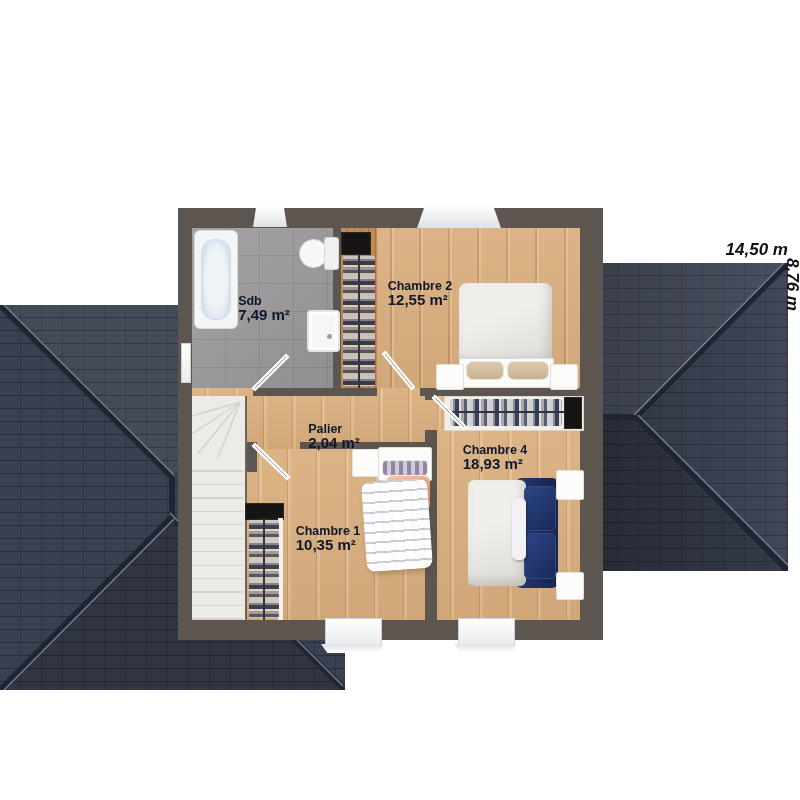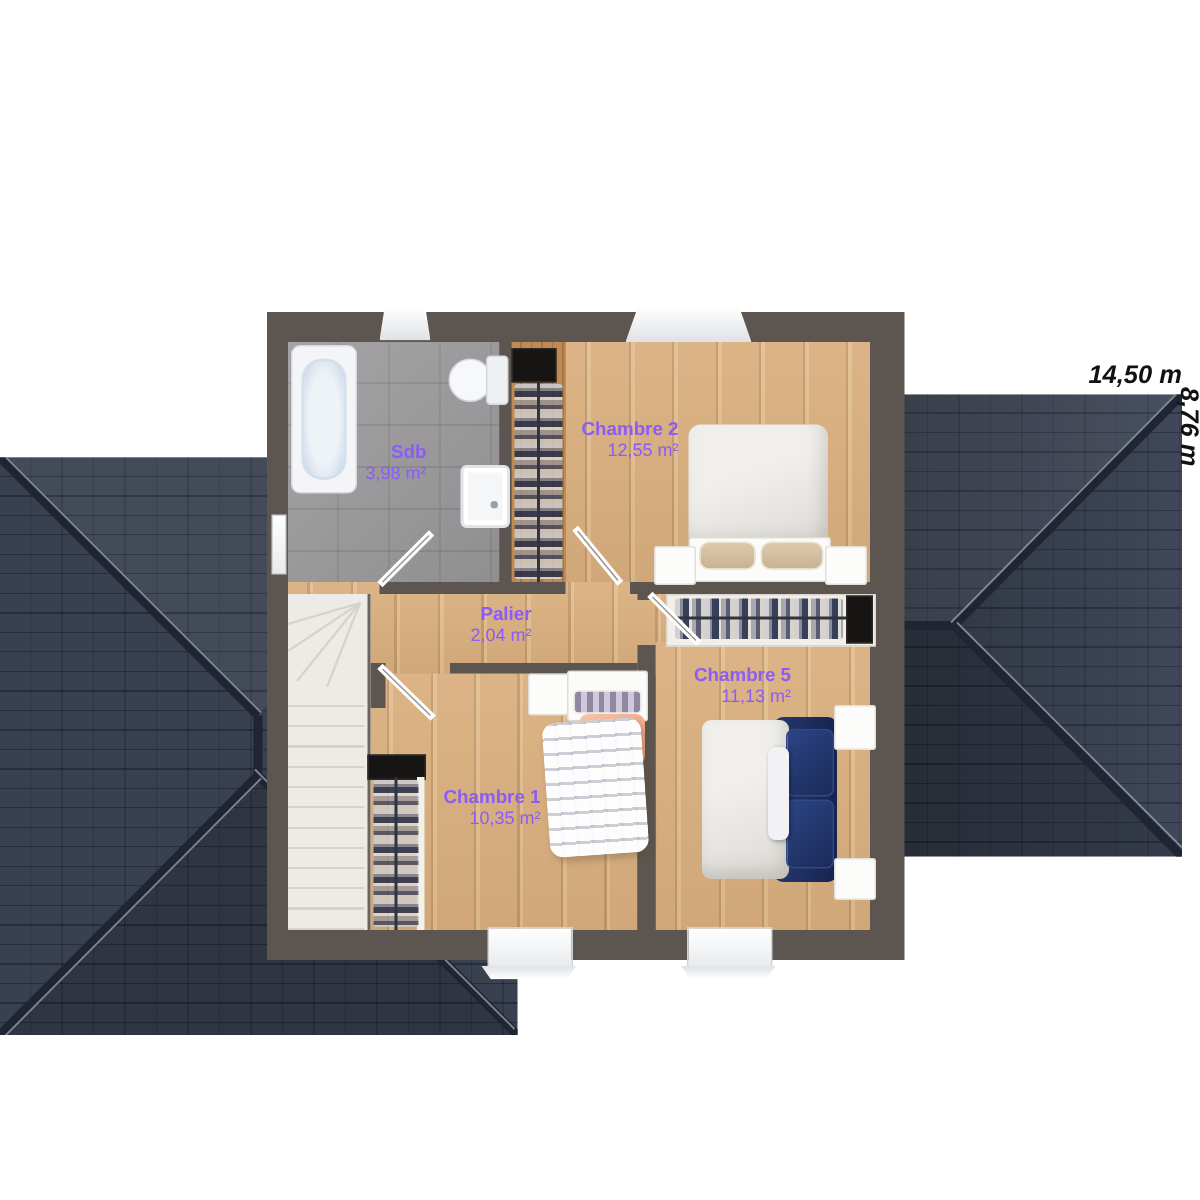--- a/index.html
+++ b/index.html
@@ -88,23 +88,23 @@
   .blanket-salmon{background:linear-gradient(135deg,#f6c6a8,#ec9f7e);border-radius:6px;}
   .pillow-pattern{background:repeating-linear-gradient(90deg,#9187a3 0 4px,#cfc9dc 4px 8px);border-radius:4px;border:1px solid #efece6;}
   .bed-navy{background:linear-gradient(90deg,#25386f,#16244e);border-radius:6px;}
   .pillow-navy{background:linear-gradient(135deg,#2c4585,#1a2a58);border-radius:5px;border:1px solid #31498a;}
   .pillow-white-strip{background:#f2f2f4;border-radius:5px;box-shadow:1px 1px 3px rgba(0,0,0,.35);}
 
   .chimney{background:linear-gradient(180deg,#ffffff,#dfe2e5);clip-path:polygon(10% 0,90% 0,100% 100%,0 100%);}
   .window-s{background:linear-gradient(180deg,#ffffff,#e8eaec);border:1px solid #d0d3d6;}
 
   
-  .room-label{transform:translateX(-50%);text-align:right;color:#8b5cf6;z-index:5;white-space:nowrap;}
+  .room-label{transform:translateX(-50%);text-align:left;color:#0f172a;z-index:5;white-space:nowrap;}
   .room-label .rname{font-size:12.5px;font-weight:bold;line-height:14px;}
-  .room-label .rarea{font-size:12px;font-weight:normal;line-height:14px;}
+  .room-label .rarea{font-size:15px;font-weight:bold;line-height:14px;}
   .dim-label{font-size:17px;font-weight:bold;font-style:italic;color:#111;z-index:5;}
   #dim-width{width:100px;text-align:right;}
   #dim-depth{writing-mode:vertical-rl;}
 </style>
 </head>
 <body>
 
 <div id="canvas">
 
   <div class="abs roof roof-left">
@@ -234,35 +234,35 @@
     </svg>
 
     <div class="abs window-s" style="left:147px;top:410px;width:55px;height:26px;"></div>
     <div class="abs chimney" style="left:143px;top:436px;width:63px;height:9px;transform:scaleY(-1);"></div>
     <div class="abs window-s" style="left:280px;top:410px;width:55px;height:26px;"></div>
     <div class="abs chimney" style="left:276px;top:436px;width:63px;height:9px;transform:scaleY(-1);"></div>
   </div>
 
   <div class="abs room-label" style="left:264px;top:294px;">
     <div class="rname">Sdb</div>
-    <div class="rarea">3,98 m²</div>
+    <div class="rarea">7,49 m²</div>
   </div>
   <div class="abs room-label" style="left:420px;top:279px;">
     <div class="rname">Chambre 2</div>
     <div class="rarea">12,55 m²</div>
   </div>
-  <div class="abs room-label" style="left:334px;top:402px;">
+  <div class="abs room-label" style="left:334px;top:422px;">
     <div class="rname">Palier</div>
     <div class="rarea">2,04 m²</div>
   </div>
   <div class="abs room-label" style="left:328px;top:524px;">
     <div class="rname">Chambre 1</div>
     <div class="rarea">10,35 m²</div>
   </div>
   <div class="abs room-label" style="left:495px;top:443px;">
-    <div class="rname">Chambre 5</div>
-    <div class="rarea">11,13 m²</div>
+    <div class="rname">Chambre 4</div>
+    <div class="rarea">18,93 m²</div>
   </div>
 
   <div class="abs dim-label" id="dim-width" style="left:688px;top:240px;">14,50 m</div>
   <div class="abs dim-label" id="dim-depth" style="left:782px;top:258px;">8,76 m</div>
 
 </div>
 
 </body></html>

